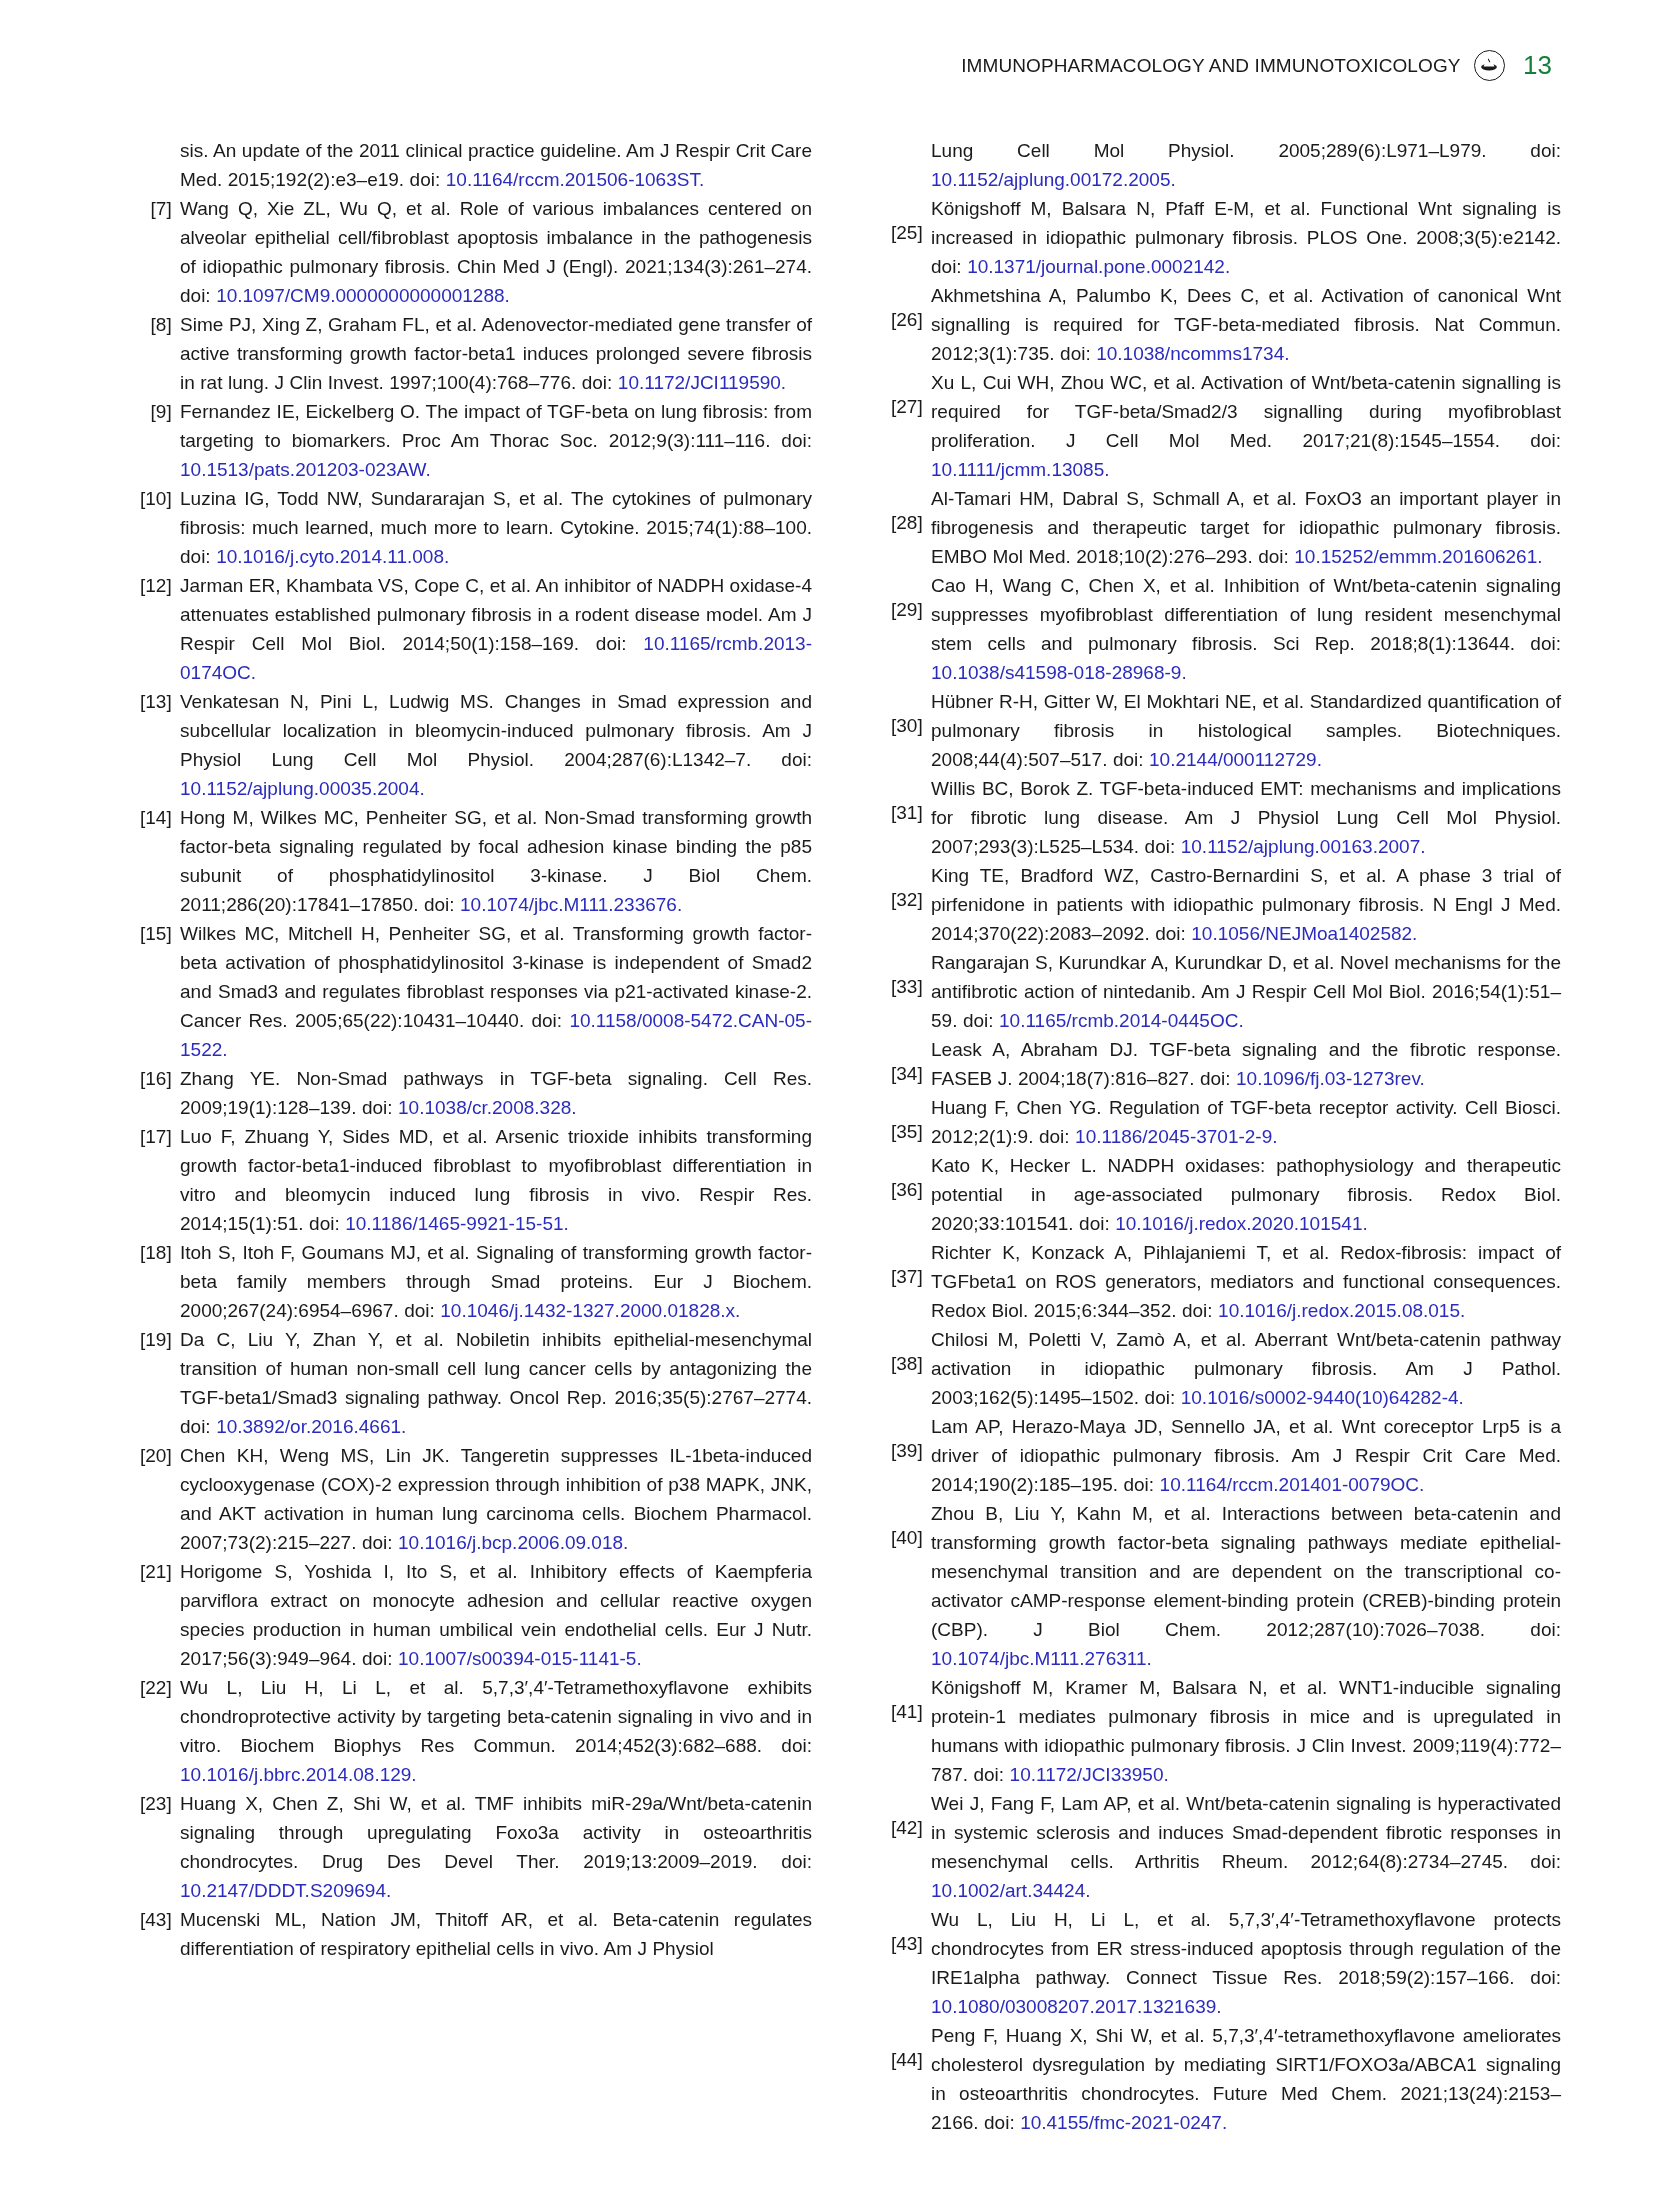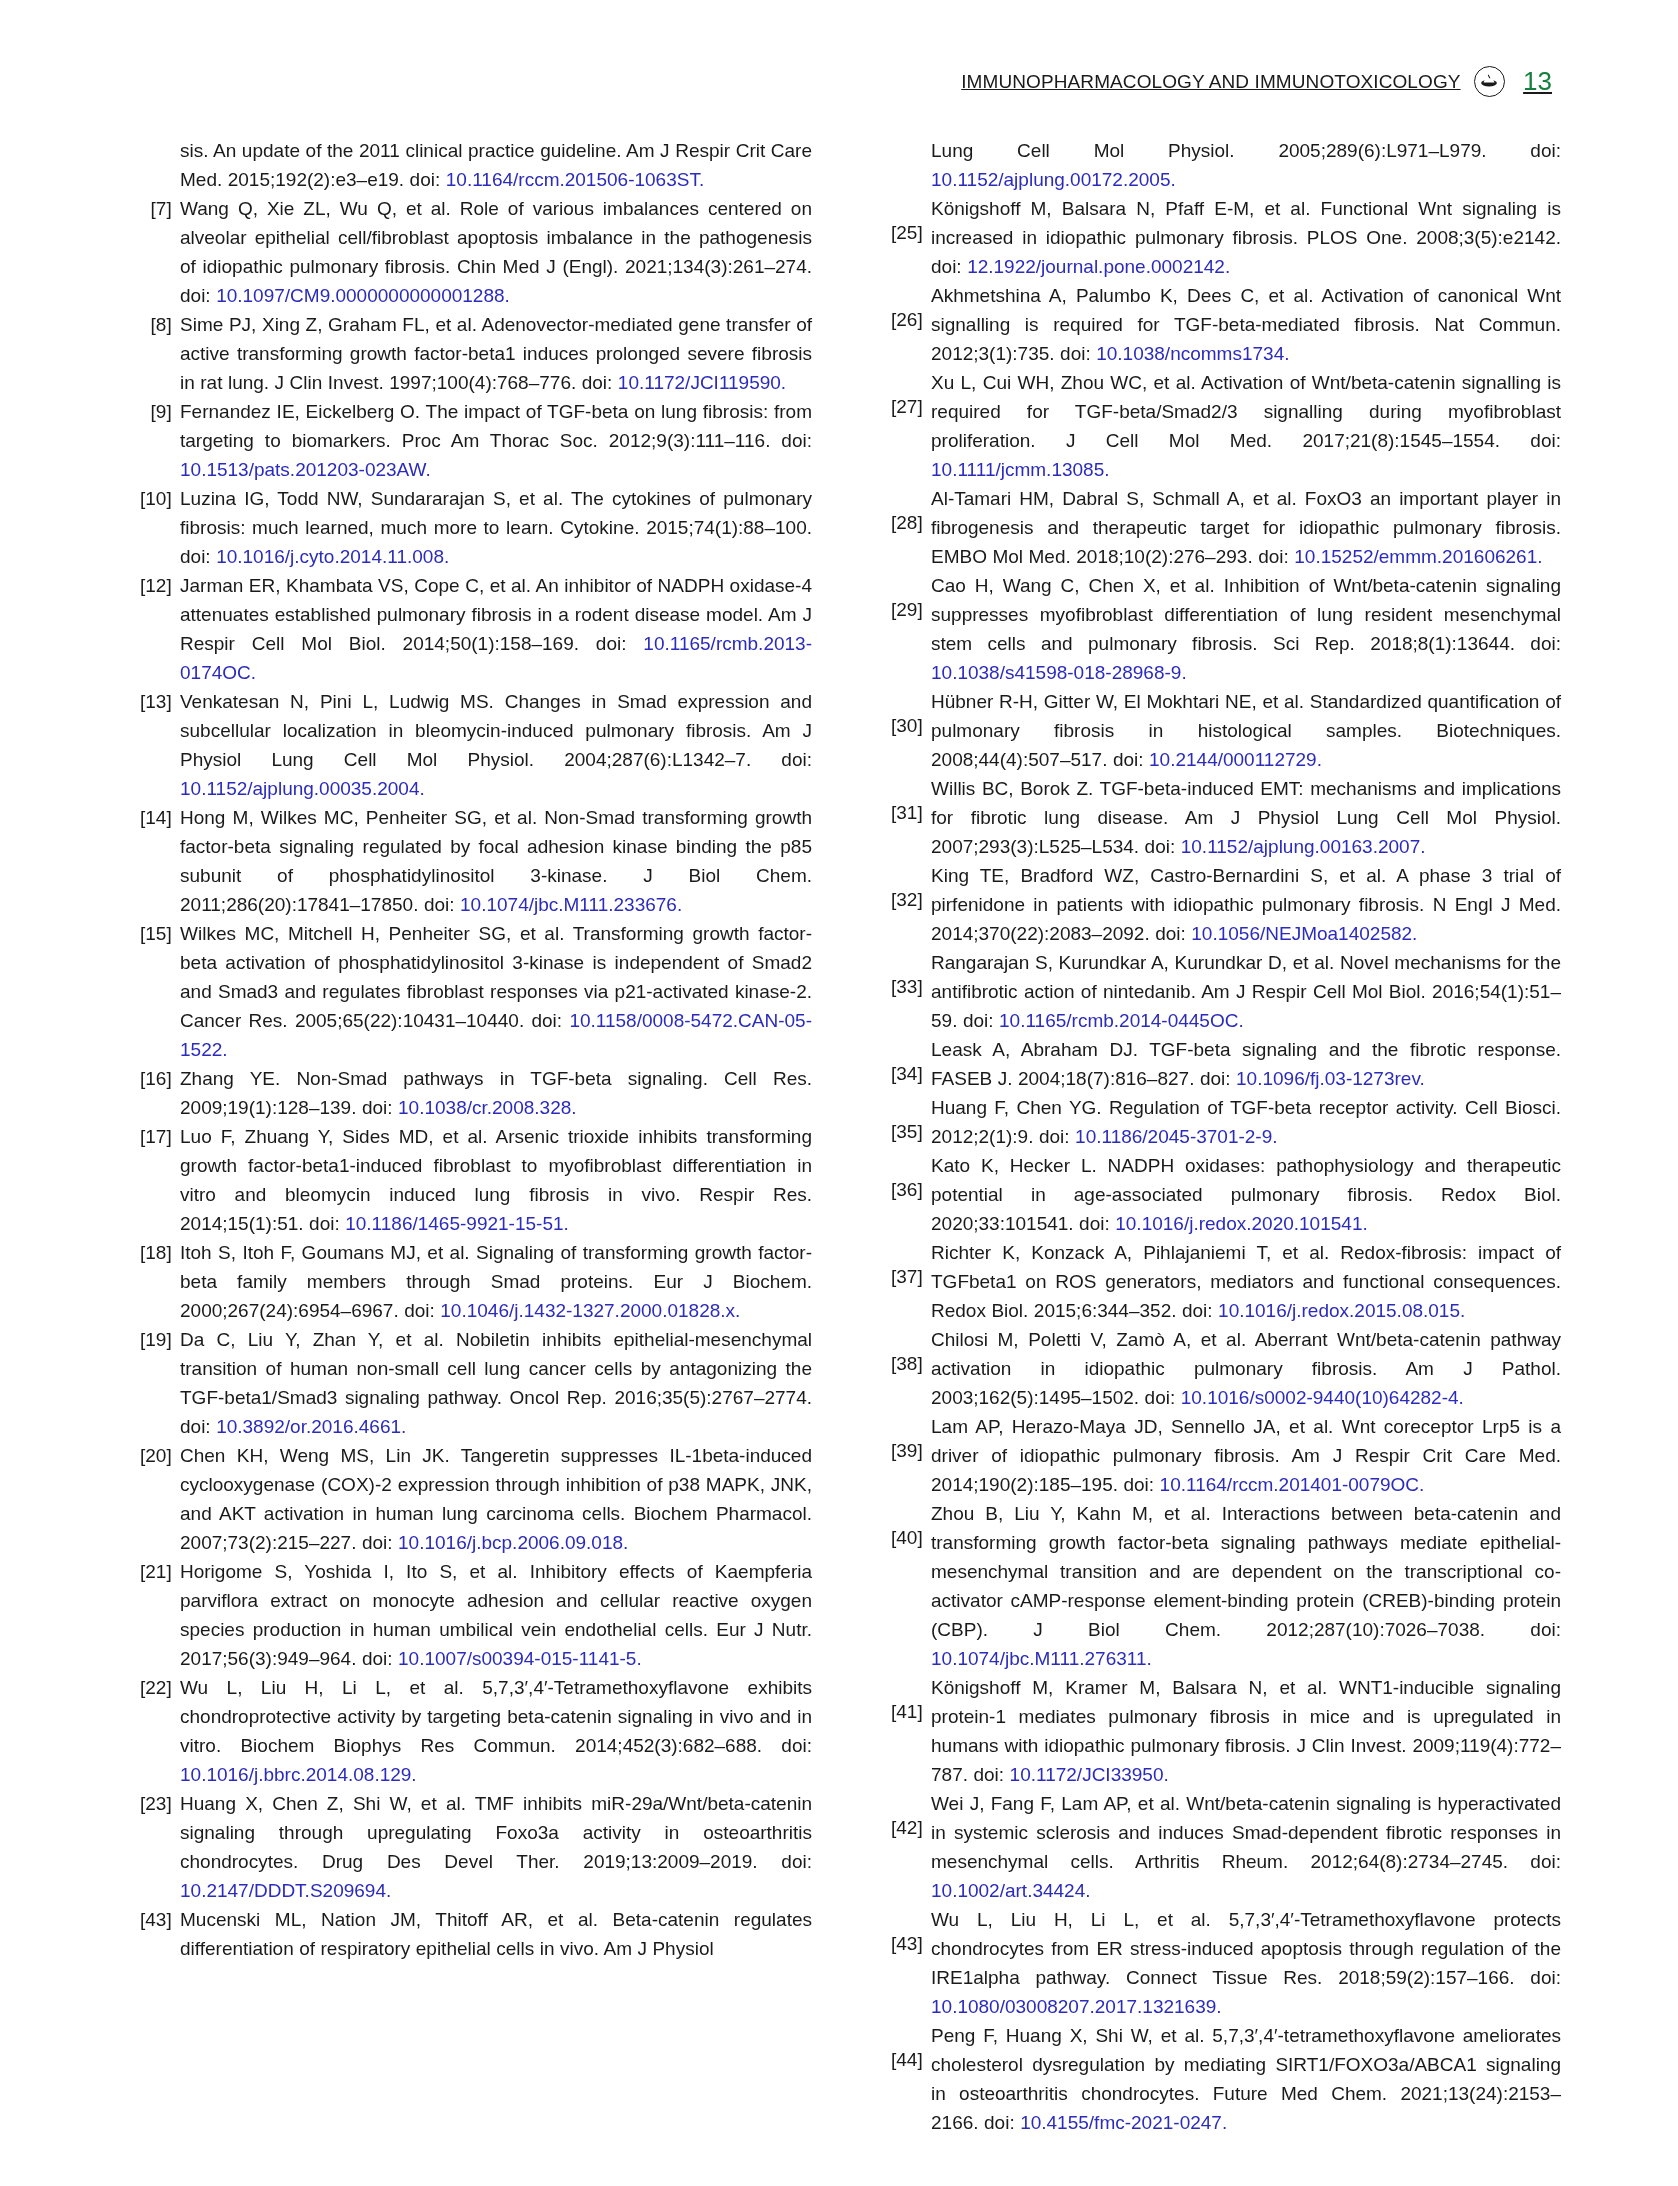--- a/index.html
+++ b/index.html
@@ -12,27 +12,26 @@
     height: 2187px;
     font-family: "Liberation Sans", sans-serif;
     color: #1a1a1a;
     position: relative;
     overflow: hidden;
   }
 
   
   .running-head {
     position: absolute;
-    top: 66px;
+    top: 50px;
     right: 127px;
     display: flex;
     align-items: center;
     gap: 13px;
     height: 31px;
-    text-decoration: underline;
   }
   .running-head .journal-title {
     font-size: 19px;
     letter-spacing: 0.1px;
     color: #1a1a1a;
     white-space: nowrap;
   }
   .tf-logo {
     width: 29px;
     height: 29px;
@@ -212,21 +211,21 @@
 
   <div class="column col-right">
 
     <div class="ref">
       <span class="ref-num"></span>
       <span class="ref-body continued"><span>Lung Cell Mol Physiol. 2005;289(6):L971–L979. doi: </span><span class="doi">10.1152/ajplung.00172.2005.</span></span>
     </div>
 
     <div class="ref">
       <span class="ref-num">[25]</span>
-      <span class="ref-body"><span>Königshoff M, Balsara N, Pfaff E-M, et al. Functional Wnt signaling is increased in idiopathic pulmonary fibrosis. PLOS One. 2008;3(5):e2142. doi: </span><span class="doi">12.1922/journal.pone.0002142.</span></span>
+      <span class="ref-body"><span>Königshoff M, Balsara N, Pfaff E-M, et al. Functional Wnt signaling is increased in idiopathic pulmonary fibrosis. PLOS One. 2008;3(5):e2142. doi: </span><span class="doi">10.1371/journal.pone.0002142.</span></span>
     </div>
 
     <div class="ref">
       <span class="ref-num">[26]</span>
       <span class="ref-body"><span>Akhmetshina A, Palumbo K, Dees C, et al. Activation of canonical Wnt signalling is required for TGF-beta-mediated fibrosis. Nat Commun. 2012;3(1):735. doi: </span><span class="doi">10.1038/ncomms1734.</span></span>
     </div>
 
     <div class="ref">
       <span class="ref-num">[27]</span>
       <span class="ref-body"><span>Xu L, Cui WH, Zhou WC, et al. Activation of Wnt/beta-catenin signalling is required for TGF-beta/Smad2/3 signalling during myofibroblast proliferation. J Cell Mol Med. 2017;21(8):1545–1554. doi: </span><span class="doi">10.1111/jcmm.13085.</span></span>

